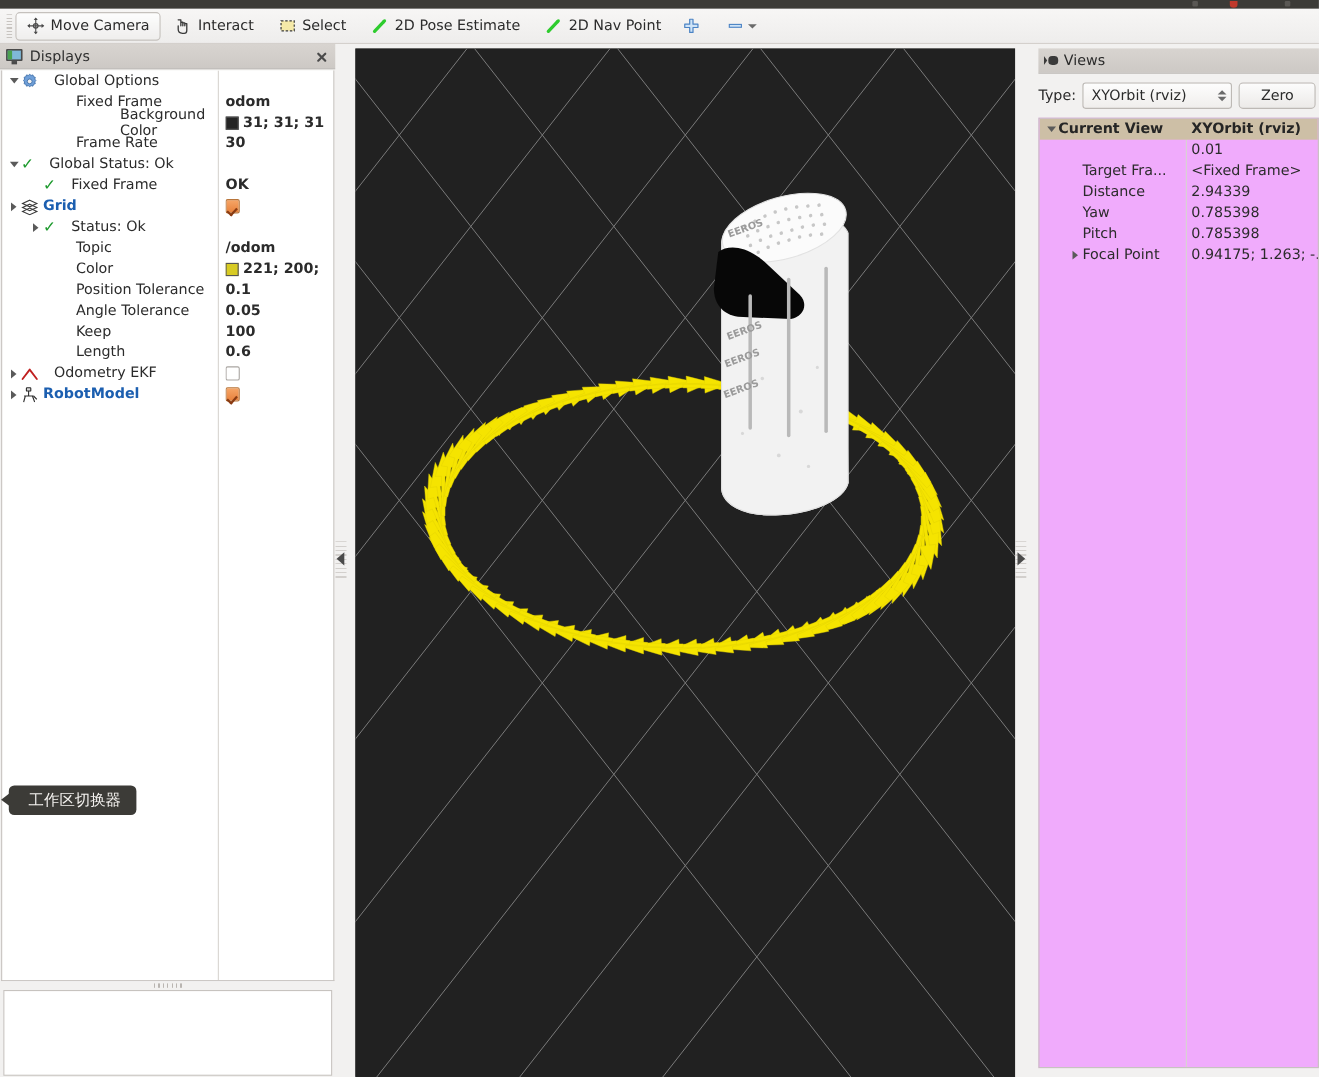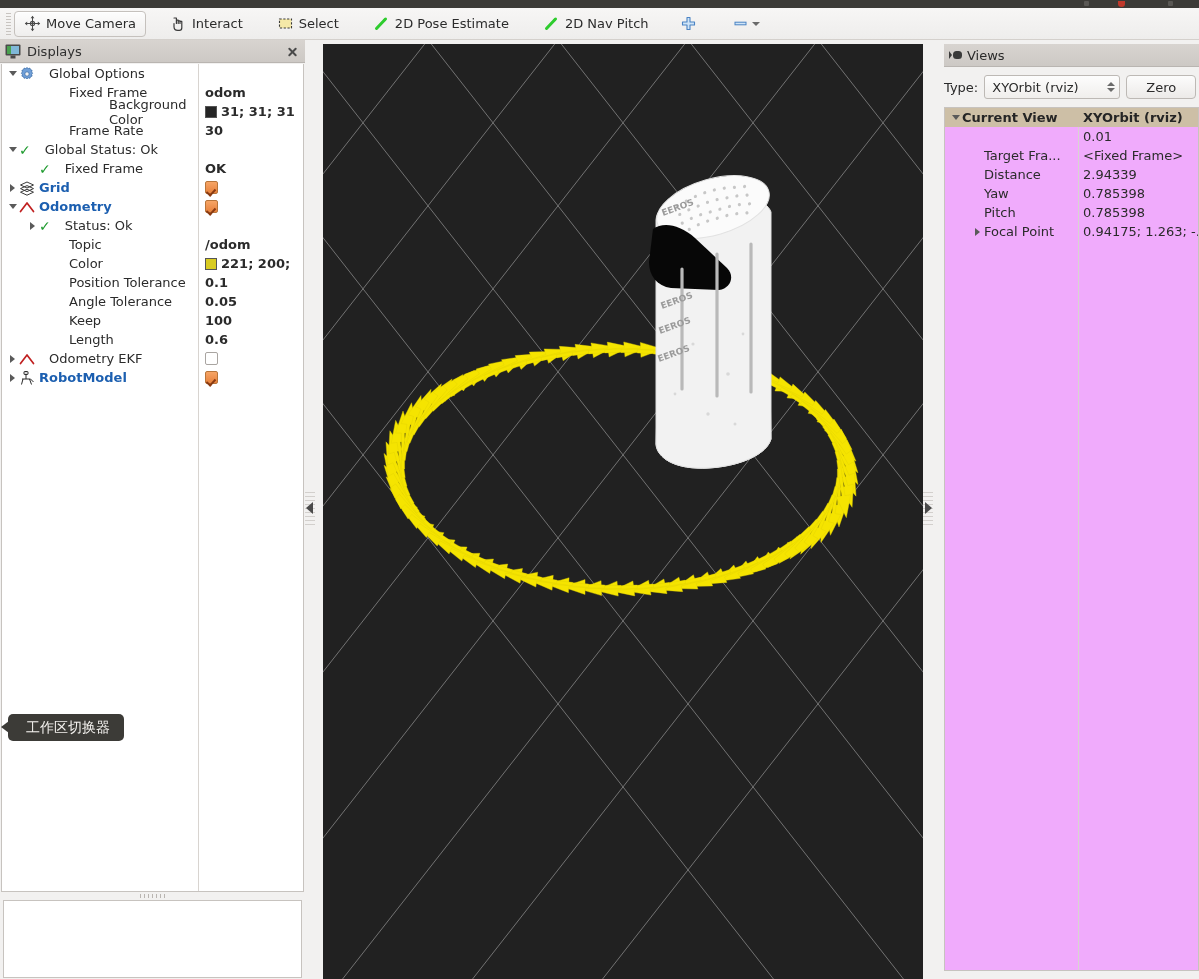--- a/index.html
+++ b/index.html
@@ -32,21 +32,21 @@
     border-bottom: 1px solid #d4d0cc;
     display:flex; align-items:center; padding-left:4px;
   }
   .tb-grip {
     width:8px; height:22px; margin-right:2px;
     background-image: repeating-linear-gradient(to bottom,#c8c4c0 0 1px, transparent 1px 3px);
     background-size: 5px 100%; background-repeat:no-repeat; background-position: center;
   }
   .tb-btn {
     display:flex; align-items:center; gap:5px;
-    height:26px; padding:0 9px; margin-right:14px;
+    height:26px; padding:0 9px; margin-right:2px;
     border:1px solid transparent; border-radius:4px;
     background:transparent; cursor:default; white-space:nowrap;
     font-size:13px; color:#2b2b2b;
   }
   .tb-btn.active {
     background: linear-gradient(#fdfdfd,#efeeed);
     border:1px solid #c5c1bd;
     box-shadow: 0 1px 0 rgba(255,255,255,.8) inset;
   }
   .tb-ico { width:17px; height:17px; display:block; flex:0 0 auto; }
@@ -248,21 +248,21 @@
         <path d="M13.6 2.8 L10.2 4.2 L12.3 6.3 Z" fill="#2ecc2e"></path>
       </svg>
       <span>2D Pose Estimate</span>
     </div>
 
     <div class="tb-btn">
       <svg class="tb-ico" viewBox="0 0 17 17">
         <path d="M3.5 13.5 L12.5 4" stroke="#2ecc2e" stroke-width="3" stroke-linecap="round"></path>
         <path d="M13.6 2.8 L10.2 4.2 L12.3 6.3 Z" fill="#2ecc2e"></path>
       </svg>
-      <span>2D Nav Pitch</span>
+      <span>2D Nav Point</span>
     </div>
 
     <div class="tb-btn" style="padding:0 6px;">
       <svg class="tb-ico" viewBox="0 0 17 17">
         <path d="M7 2.5 h3 v4.5 h4.5 v3 H10 v4.5 H7 V10 H2.5 V7 H7 Z" fill="#cfe4f7" stroke="#4b83c4" stroke-width="1.1" stroke-linejoin="round"></path>
       </svg>
     </div>
 
     <div class="tb-dd">
       <svg class="tb-ico" viewBox="0 0 17 17">
@@ -360,34 +360,20 @@
                   <span class="t-right"></span>
                 </span>
                 <svg class="ico16" viewBox="0 0 16 16">
                   <g fill="none" stroke="#3a3a3a" stroke-width="1">
                     <path d="M8 2 L14.5 5 L8 8 L1.5 5 Z"></path>
                     <path d="M8 5.6 L14.5 8.6 L8 11.6 L1.5 8.6 Z"></path>
                     <path d="M8 9.2 L14.5 12.2 L8 15.2 L1.5 12.2 Z"></path>
                   </g>
                 </svg>
                 <span class="lbl-blue">Grid</span>
-              </div>
-              <div class="cellB">
-                <span class="chk"></span>
-              </div>
-            </div>
-            <div class="trow">
-              <div class="cellA" style="padding-left: 4px;">
-                <span class="exp">
-                  <span class="t-down"></span>
-                </span>
-                <svg class="ico16" viewBox="0 0 16 16">
-                  <path d="M1.5 12.5 L8 4 L14.5 12.5" fill="none" stroke="#c02020" stroke-width="1.7" stroke-linejoin="round" stroke-linecap="round"></path>
-                </svg>
-                <span class="lbl-blue">Odometry</span>
               </div>
               <div class="cellB">
                 <span class="chk"></span>
               </div>
             </div>
             <div class="trow">
               <div class="cellA" style="padding-left: 24px;">
                 <span class="exp">
                   <span class="t-right"></span>
                 </span>

